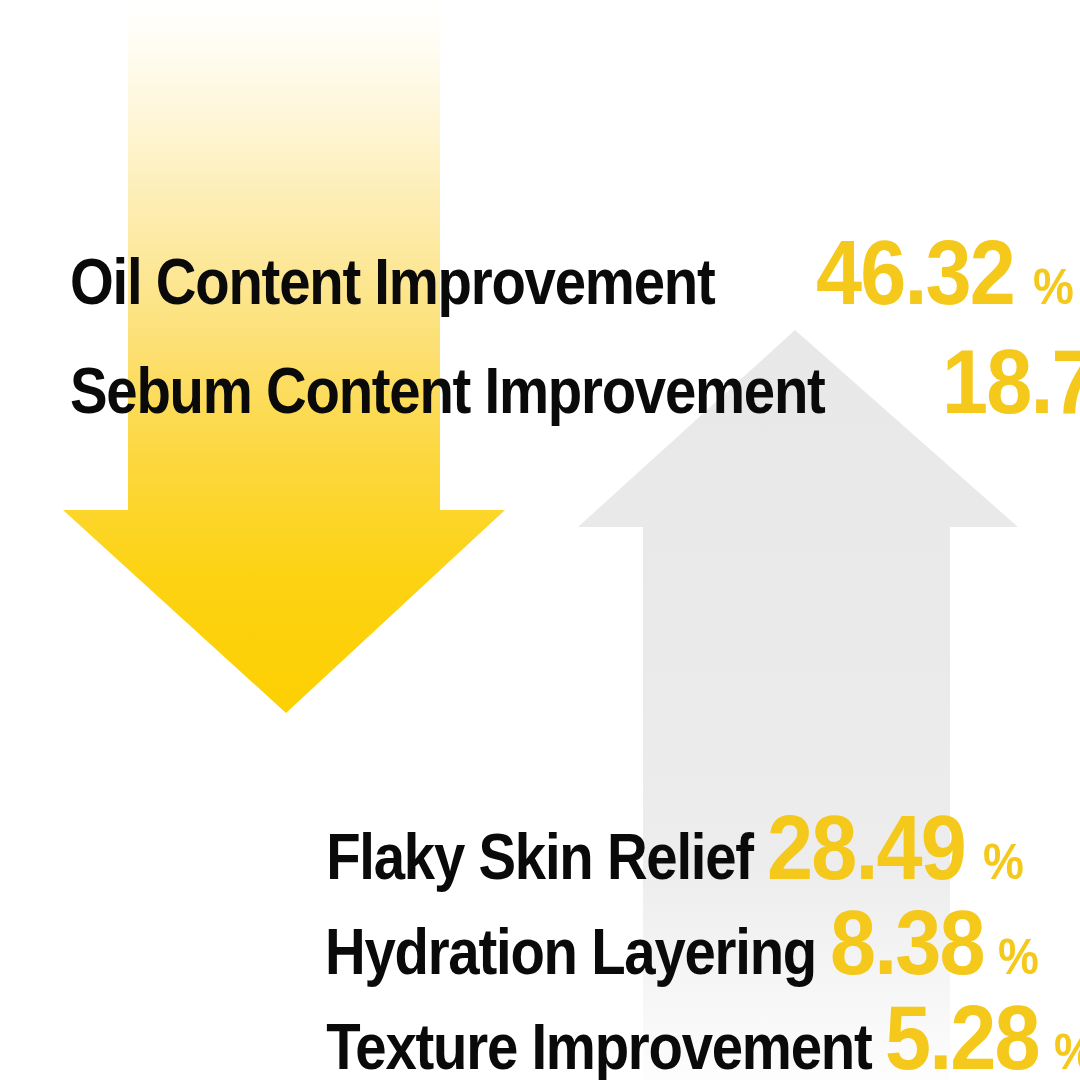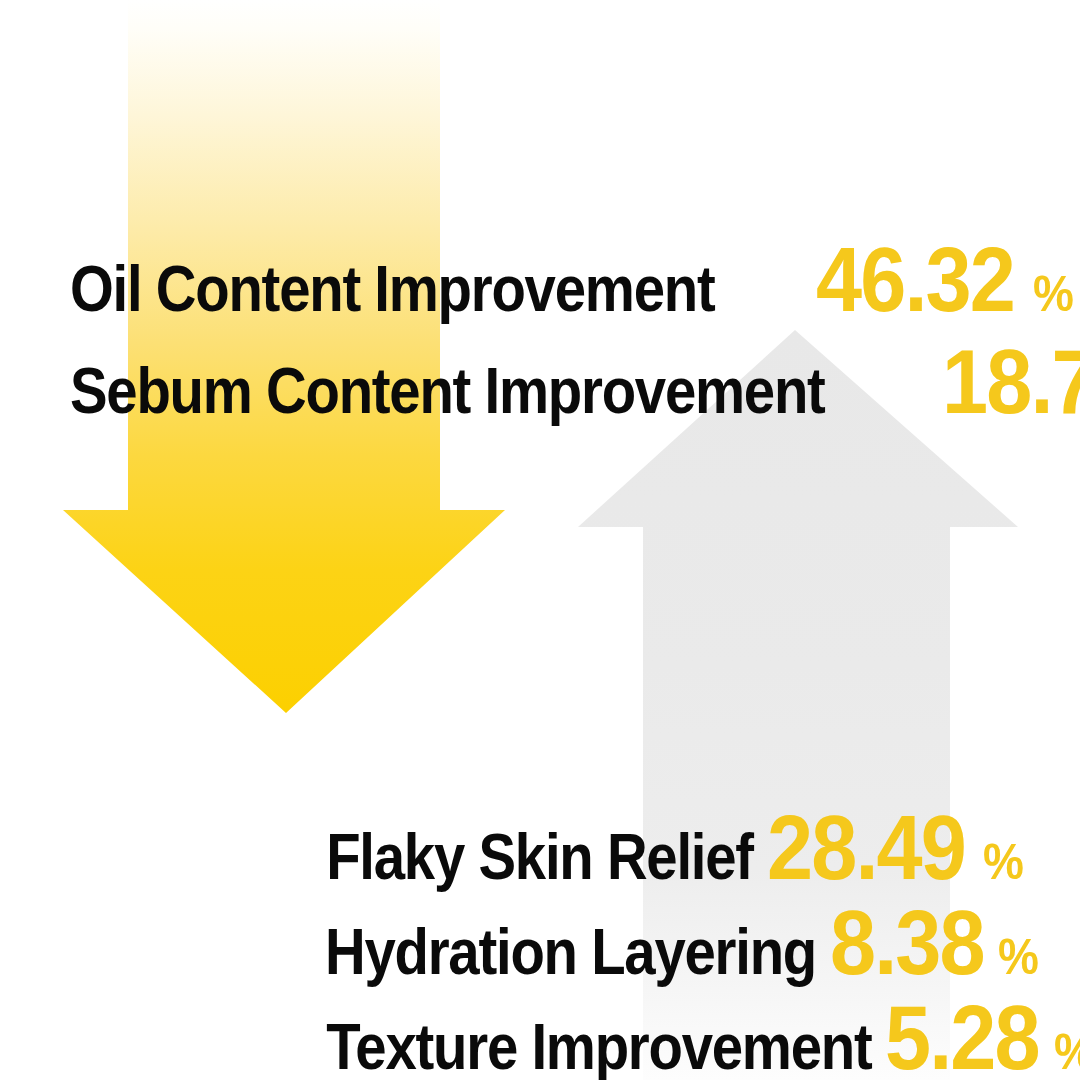--- a/index.html
+++ b/index.html
@@ -61,21 +61,21 @@
   .pct {
     font-weight: 700;
     font-size: 50px;
     letter-spacing: -1px;
     transform: scaleX(0.92);
     transform-origin: left bottom;
     margin-left: 1px;
   }
 
   
-  #row-oil     { top: 235px; }
+  #row-oil     { top: 228px; }
   #row-sebum   { top: 337px; }
 
   
   #row-flaky     { top: 803px; left: 317px; width: 661px; }
   #row-hydration { top: 898px; left: 317px; width: 665px; }
   #row-texture   { top: 993px; left: 317px; width: 715px; }
 
   .row-inner {
     display: flex;
     align-items: baseline;

